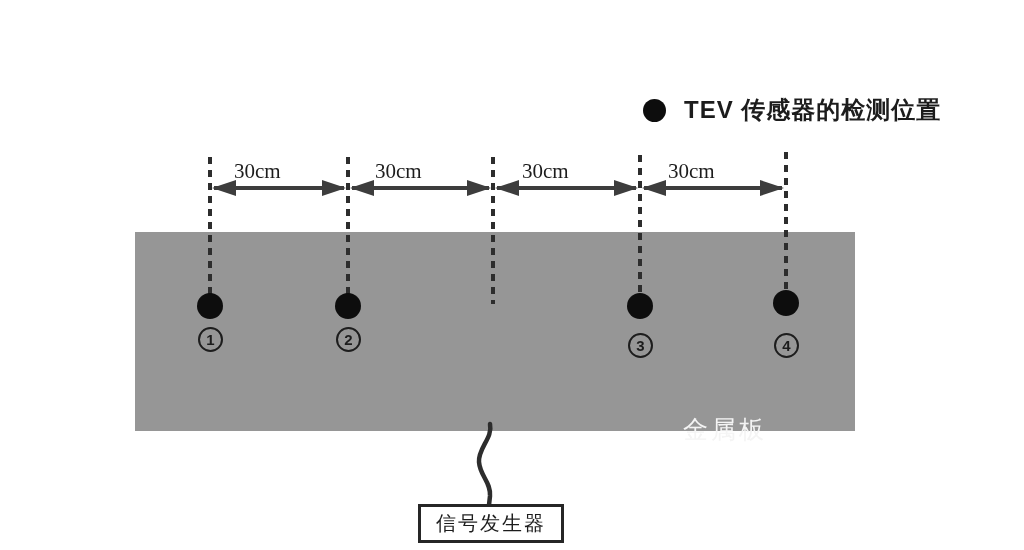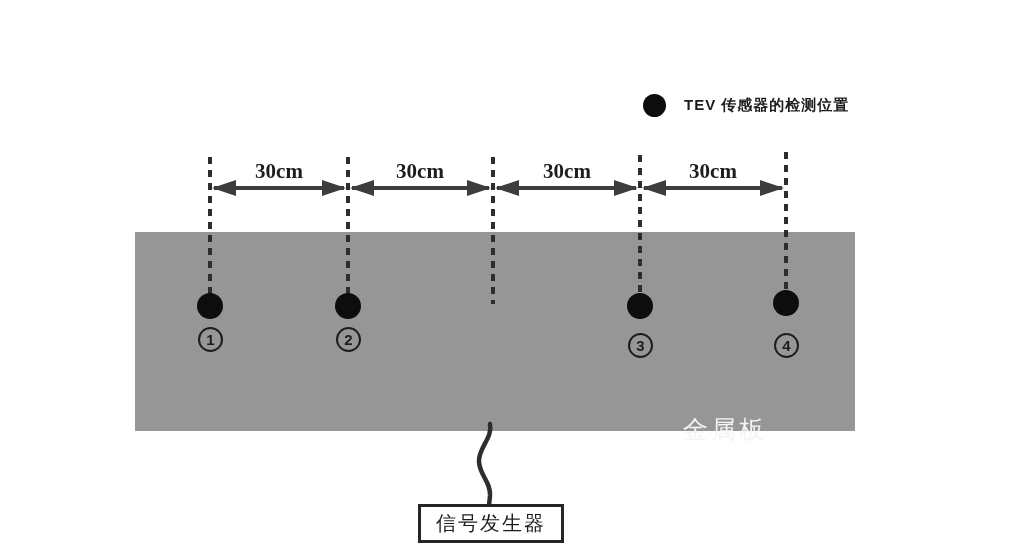--- a/index.html
+++ b/index.html
@@ -30,21 +30,21 @@
     gap: 18px;
   }
   .legend-dot {
     width: 23px;
     height: 23px;
     border-radius: 50%;
     background: #0d0d0d;
     flex: 0 0 auto;
   }
   .legend-label {
-    font-size: 15px;
+    font-size: 24px;
     font-weight: 600;
     color: #1c1c1c;
     letter-spacing: 1px;
     white-space: nowrap;
   }
   
   .plate {
     position: absolute;
     left: 135px;
     top: 232px;
@@ -60,23 +60,22 @@
     color: #f4f4f4;
     letter-spacing: 3px;
     white-space: nowrap;
     margin-top: 28px;
   }
   
   .dim-label {
     position: absolute;
     top: 159px;
     width: 90px;
-    text-align: center;
     font-family: "Liberation Serif", "DejaVu Serif", serif;
-    font-weight: bold;
+    font-weight: normal;
     font-size: 21px;
     color: #1d1d1d;
   }
   
   .circ-num {
     position: absolute;
     top: 327px;
     width: 25px;
     height: 25px;
     border: 2px solid #1d1d1d;

